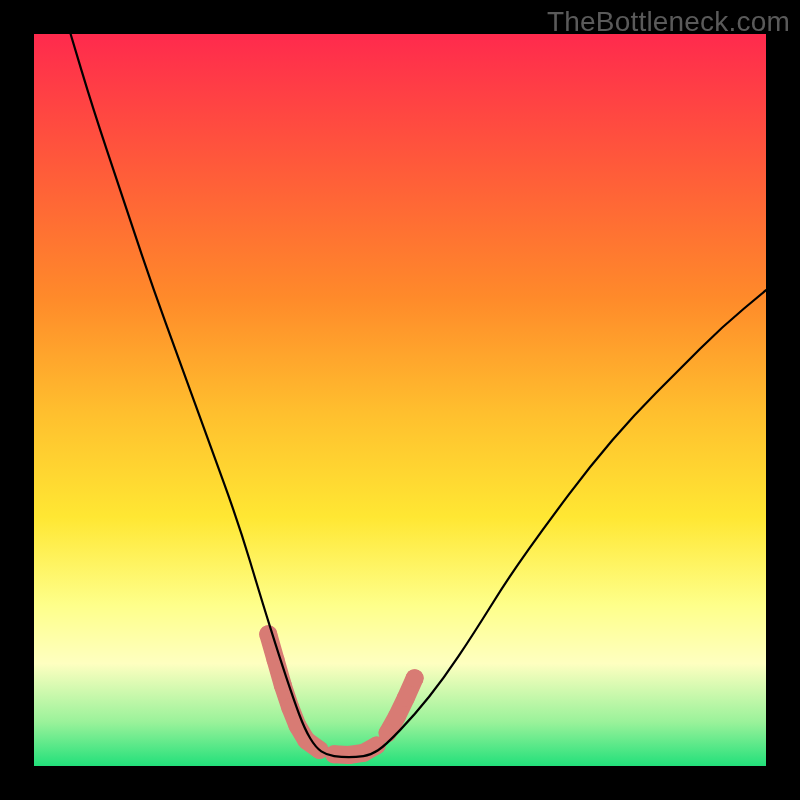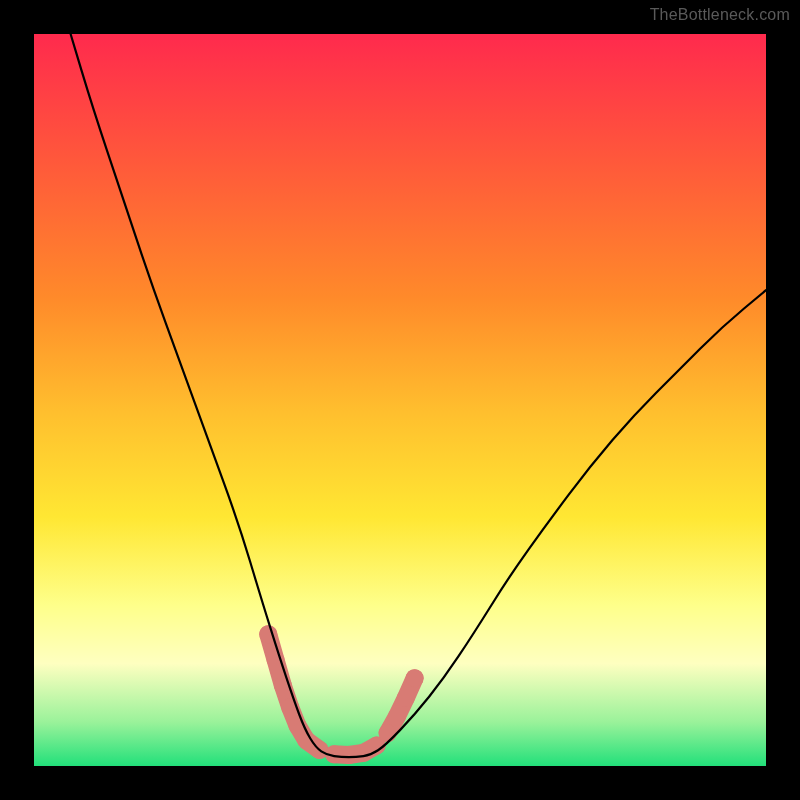--- a/index.html
+++ b/index.html
@@ -25,21 +25,21 @@
     top: 34px;
     width: 732px;
     height: 732px;
     
   }
   .watermark {
     position: absolute;
     top: 6px;
     right: 10px;
     color: #5a5a5a;
-    font-size: 16px;
+    font-size: 28px;
     font-weight: 500;
     letter-spacing: 0.2px;
     user-select: none;
   }
   svg.curve {
     position: absolute;
     left: 0;
     top: 0;
     width: 732px;
     height: 732px;

